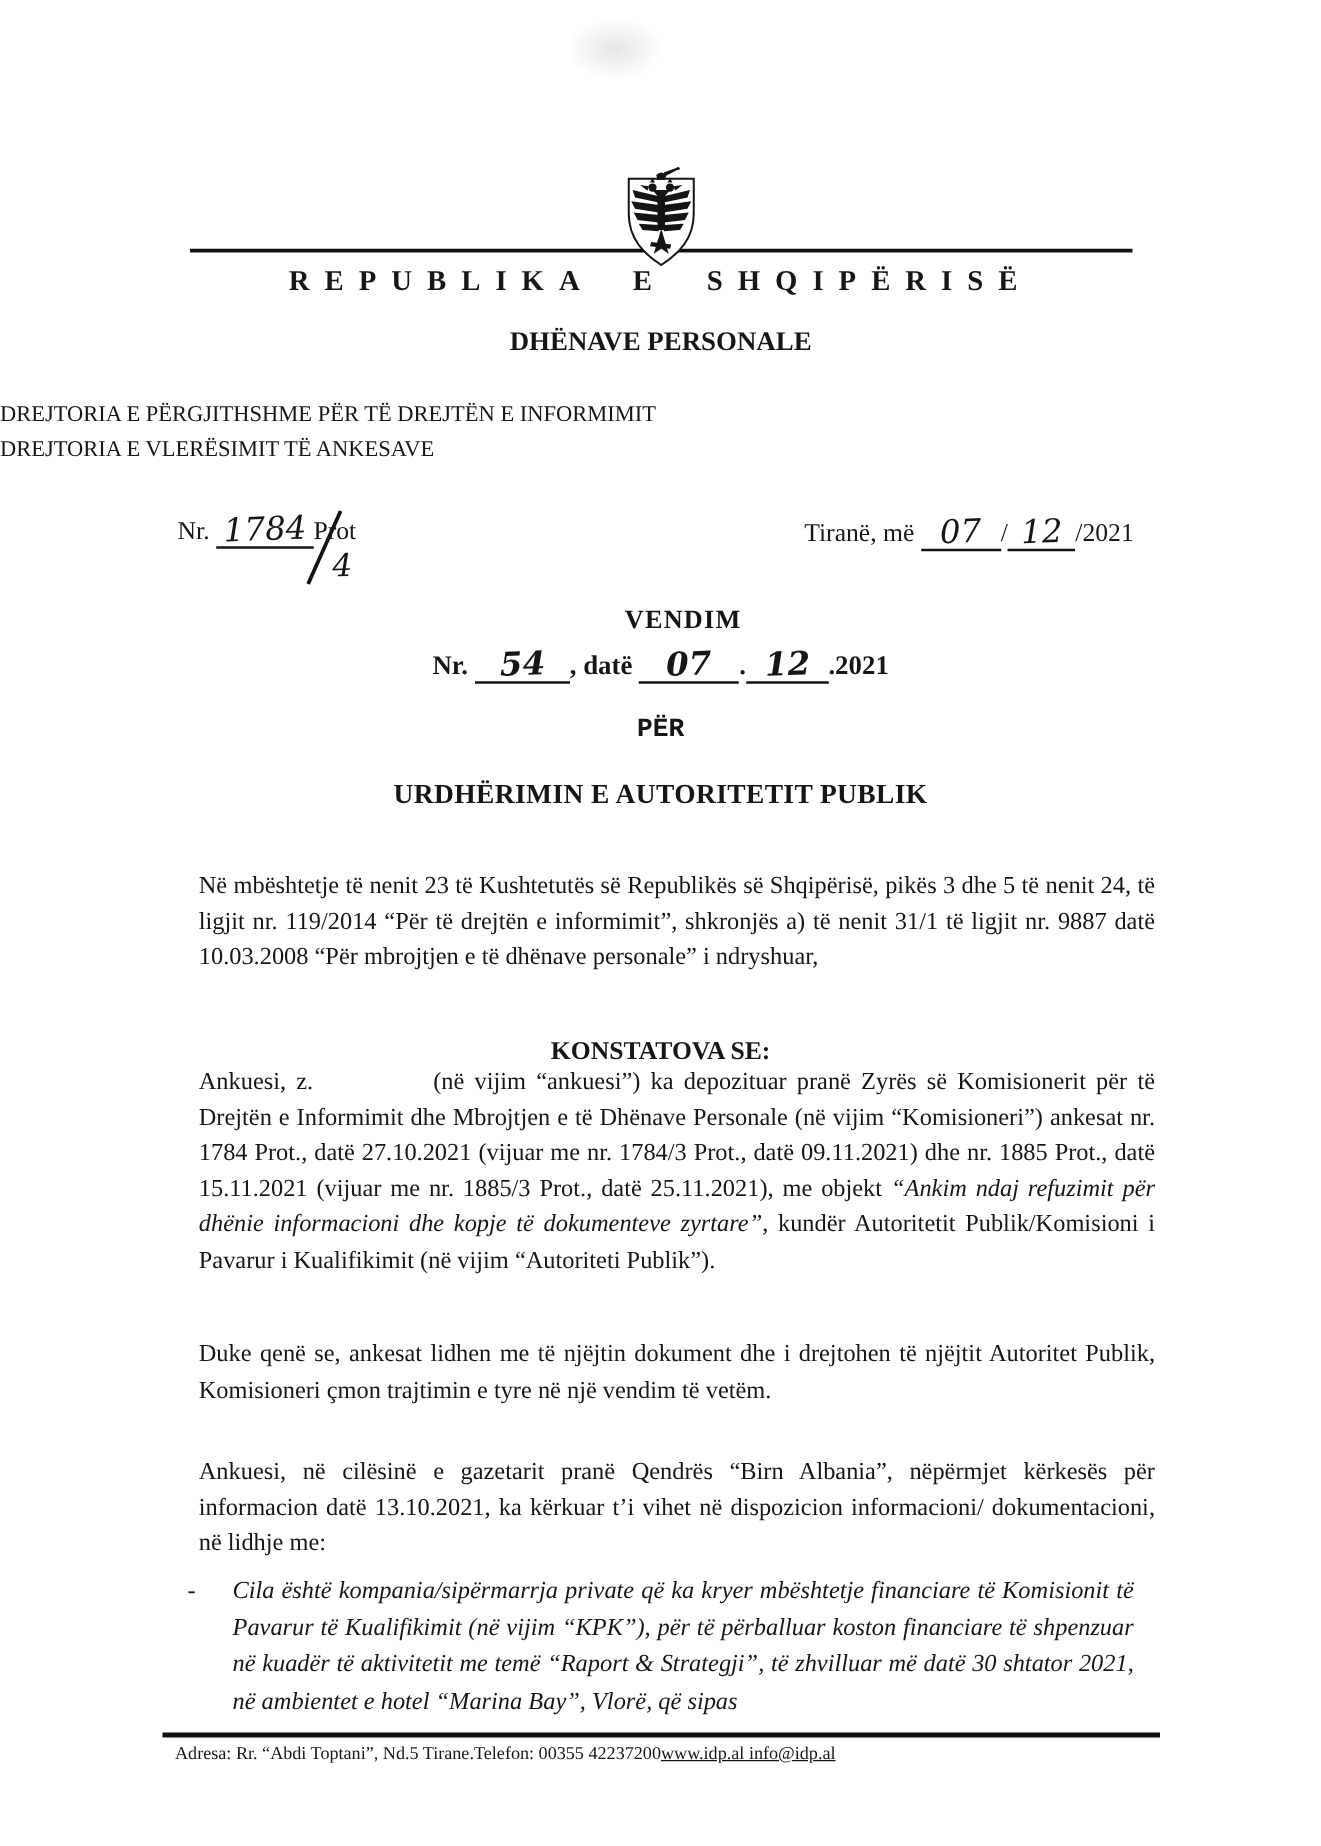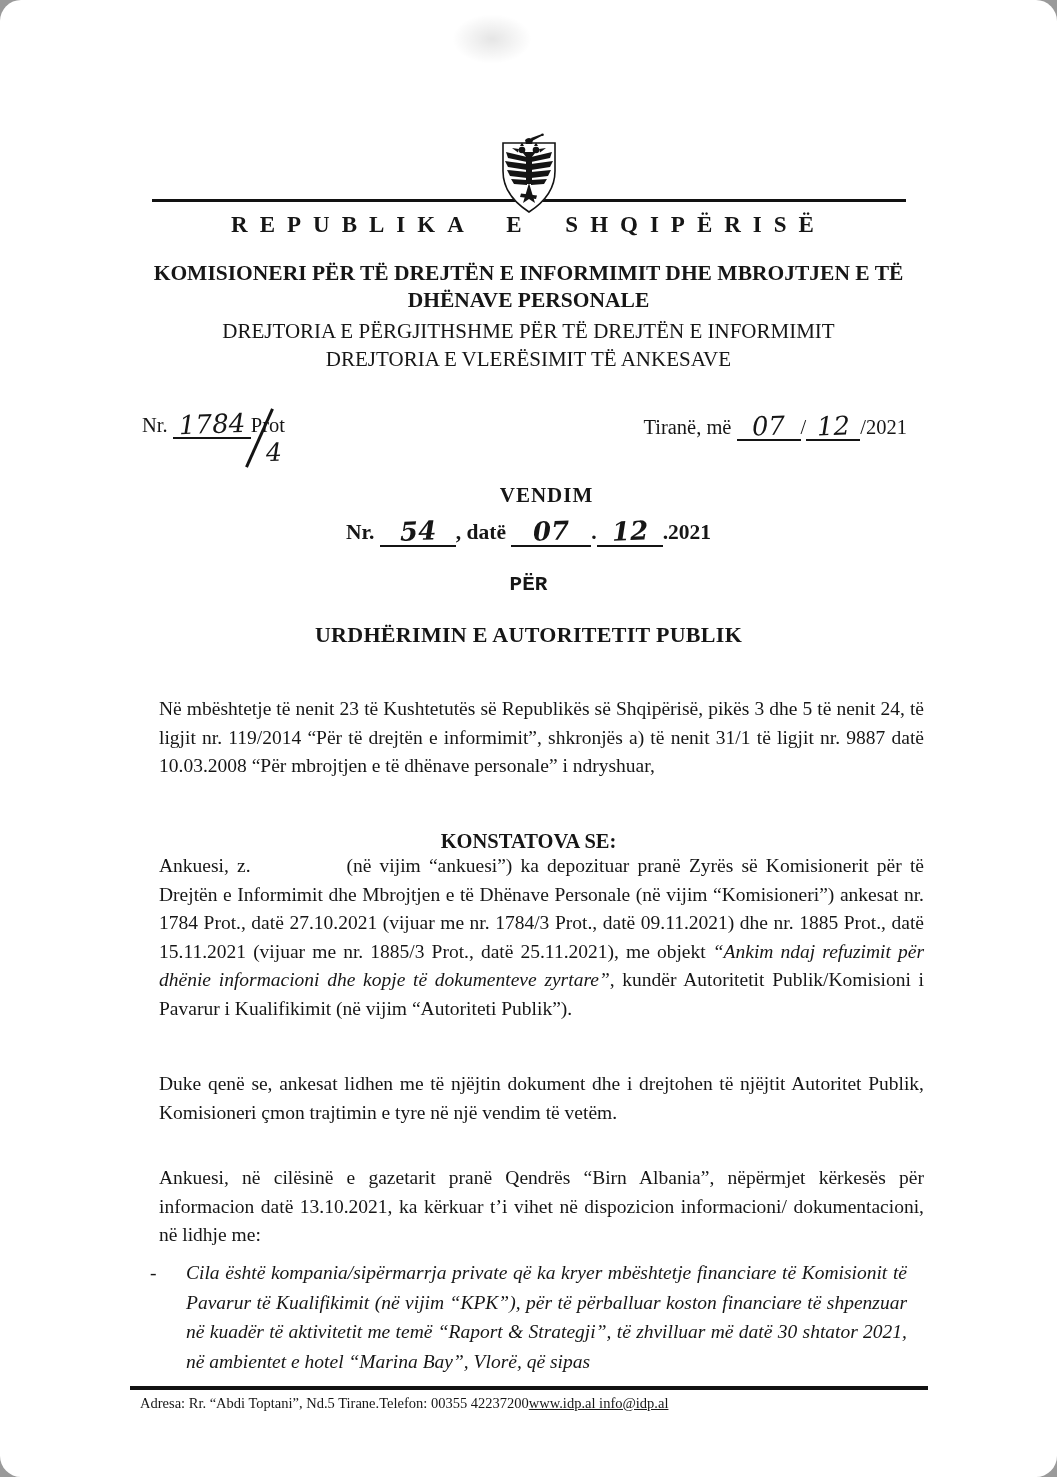--- a/index.html
+++ b/index.html
@@ -1,33 +1,32 @@
 <!DOCTYPE html>
 <html><head>
 <meta charset="utf-8">
 <style>
   html,body { margin:0; padding:0; background:#9a9a9a; }
   .page {
     position:relative; width:1057px; height:1477px; margin:0 auto;
     background:#ffffff; color:#161616;
     font-family:"Liberation Serif", serif;
     overflow:hidden;
-    border-radius:21px;
   }
   .smudge{position:absolute;left:452px;top:14px;width:80px;height:50px;
     background:radial-gradient(ellipse at center, rgba(0,0,0,0.10), rgba(0,0,0,0) 70%);}
   .rule { position:absolute; left:152px; top:199px; width:754px; height:3px; background:#121212; }
   .emblem { position:absolute; left:497px; top:133px; width:64px; height:82px; }
 
   .republic { position:absolute; top:212px; left:0; right:0; text-align:center;
     font-weight:bold; font-size:23px; letter-spacing:12px; word-spacing:14px; white-space:nowrap; }
   .institution { position:absolute; top:260px; left:0; right:0; text-align:center;
     font-weight:bold; font-size:21.5px; line-height:27px; }
-  .directorates { position:absolute; top:317px; left:0; right:0; text-align:center;
-    font-size:21px; line-height:28px; }
+  .directorates { position:absolute; top:317px; left:0; right:0; 
+    font-size:18px; line-height:28px; }
 
   .proto-row { position:absolute; top:410px; left:142px; right:150px; font-size:20.5px; height:70px; }
   .proto-left { position:absolute; left:0; top:4px; }
   .proto-right { position:absolute; right:0; top:6px; }
   .uline { display:inline-block; border-bottom:2px solid #141414; text-align:center; }
   .hand { font-family:"DejaVu Serif", serif; font-style:italic; font-size:26px; line-height:14px;
     display:inline-block; transform:rotate(-2deg); position:relative; top:1px; }
   .slash-bar { position:absolute; left:116px; top:-8px; width:3px; height:64px;
     background:#141414; transform:rotate(24deg); }
   .proto-prot { }
@@ -96,21 +95,20 @@
       </g>
       <use href="#wingL" transform="translate(64,0) scale(-1,1)"></use>
       <path d="M32 50 L26 70 L32 66 L38 70 Z"></path>
       <path d="M24 60.5 L40 62.5 L39 66 L23 64 Z"></path>
     </g>
   </svg>
 
   <div class="republic">REPUBLIKA E SHQIPËRISË</div>
 
   <div class="institution">
-    <div>KOMISIONERI PËR TË DREJTËN E INFORMIMIT DHE MBROJTJEN E TË</div>
     <div>DHËNAVE PERSONALE</div>
   </div>
 
   <div class="directorates">
     <div>DREJTORIA E PËRGJITHSHME PËR TË DREJTËN E INFORMIMIT</div>
     <div>DREJTORIA E VLERËSIMIT TË ANKESAVE</div>
   </div>
 
   <div class="proto-row">
     <div class="proto-left">

